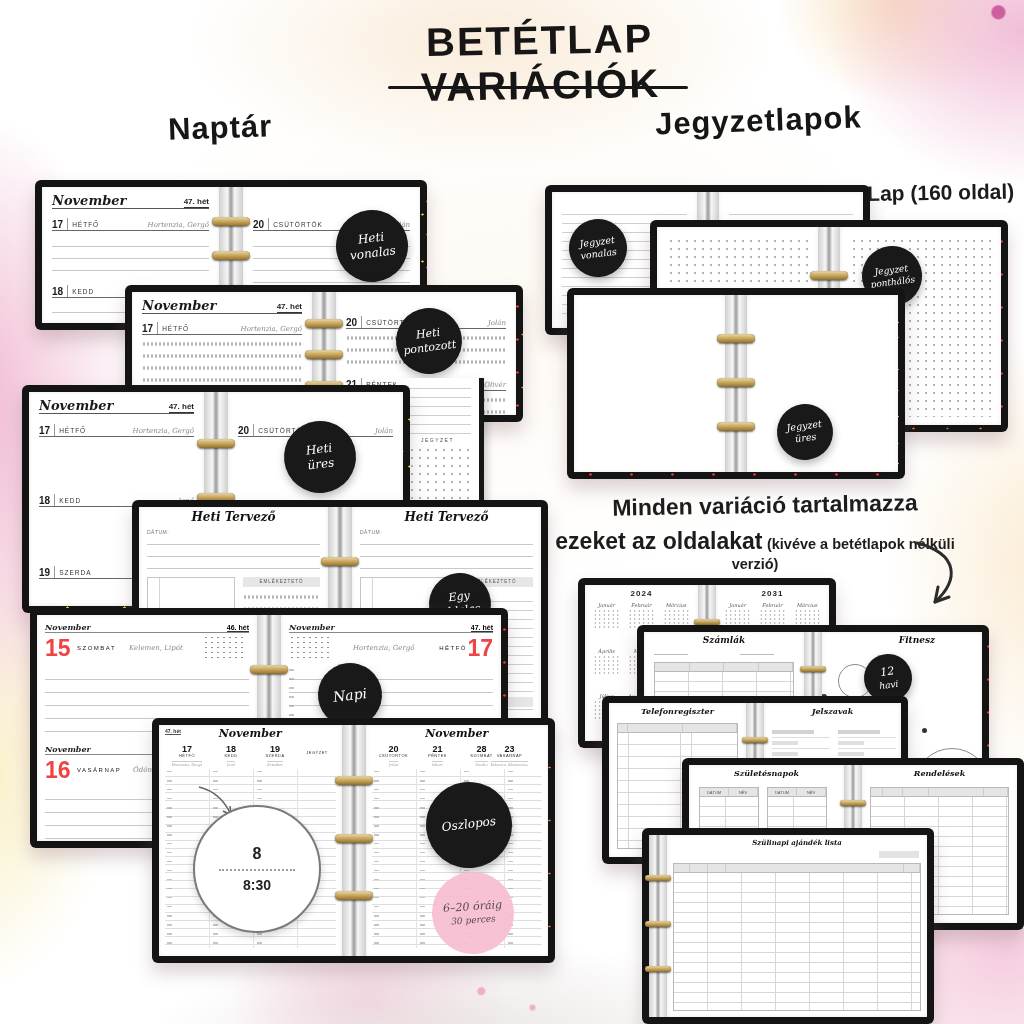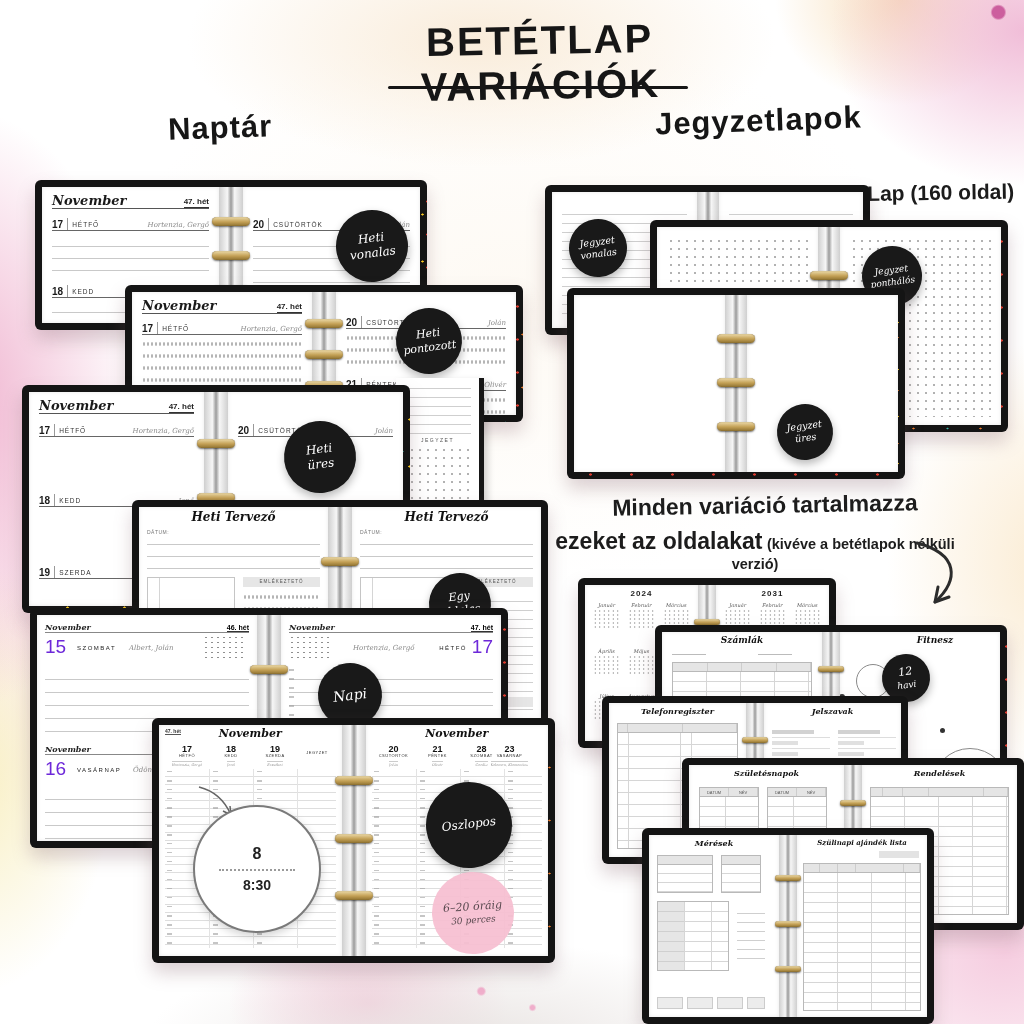--- a/index.html
+++ b/index.html
@@ -72,21 +72,21 @@
 .tdat{position:absolute;top:22px;left:8px;font-size:5px;letter-spacing:.5px;color:#777}
 .tband{position:absolute;background:#e6e6e6;text-align:center;font-size:4.5px;letter-spacing:1px;color:#555;line-height:10px;height:10px}
 .tgridbox{position:absolute;border:1px solid #c5c5c5;background:linear-gradient(to bottom,transparent calc(33% - 1px),#ccc calc(33% - 1px) 33%,transparent 33% calc(66% - 1px),#ccc calc(66% - 1px) 66%,transparent 66%)}
 .tgridbox i{position:absolute;left:11px;top:0;bottom:0;width:1px;background:#d5d5d5}
 .ticks{position:absolute;width:5px;background:repeating-linear-gradient(to bottom,#9f9f9f 0 1.5px,transparent 1.5px 9px);opacity:.6}
 
 
 .nhead{position:absolute;left:8px;right:8px;height:14px;border-bottom:1px solid #888;display:flex;justify-content:space-between;align-items:flex-end}
 .nmonth{font-size:8px;font-weight:bold;color:#222}
 .nweek{font-size:7px;font-weight:bold;border-bottom:1px solid #333}
-.bignum{font-size:19px;font-weight:normal;color:#6d28d9;line-height:1}
+.bignum{font-size:23px;font-weight:bold;color:#ef4444;line-height:1}
 .ndayname{font-size:6px;letter-spacing:1.5px;color:#222}
 .mcal{position:absolute;width:44px;height:26px;background-image:radial-gradient(#8f8f8f .5px,transparent .8px);background-size:6px 5px}
 
 
 .ohead{position:absolute;top:3px;left:6px;font-size:5px;font-weight:bold;color:#333;border-bottom:1px solid #555}
 .omonth{position:absolute;top:2px;left:0;right:0;text-align:center;font-weight:bold;font-size:11px;color:#111}
 .ocol{position:absolute;top:19px;text-align:center;display:flex;flex-direction:column;line-height:1.15;align-items:center}
 .onum{font-size:9px;font-weight:bold;color:#111}
 .oday{font-size:4px;letter-spacing:.5px;color:#333;white-space:nowrap}
 .ond{font-family:"DejaVu Serif",serif;font-style:italic;font-size:3.5px;color:#8d8d8d;border-top:1px solid #ccc;margin-top:2px;padding-top:1px;white-space:nowrap;max-width:42px;overflow:hidden}
@@ -341,21 +341,21 @@
   </div>
 
   <div class="spread" style="left:30px;top:608px;width:478px;height:240px;z-index:16">
     <div class="page">
       <div class="nhead" style="top:4px">
         <span class="nmonth script">November</span>
         <span class="nweek">46. hét</span>
       </div>
       <b class="bignum abs" style="left:8px;top:22px">15</b>
       <span class="ndayname abs" style="left:40px;top:30px">SZOMBAT</span>
-      <span class="nday abs" style="left:92px;top:29px">Albert, Jolán</span>
+      <span class="nday abs" style="left:92px;top:29px">Kelemen, Lipót</span>
       <i class="mcal" style="right:10px;top:20px"></i>
       <div class="fill ruled12" style="left:8px;right:8px;top:52px;height:72px"></div>
       <div class="nhead" style="top:126px">
         <span class="nmonth script">November</span>
       </div>
       <b class="bignum abs" style="left:8px;top:144px">16</b>
       <span class="ndayname abs" style="left:40px;top:152px">VASÁRNAP</span>
       <span class="nday abs" style="left:96px;top:151px">Ödön, Edmund</span>
       <div class="fill ruled12" style="left:8px;right:8px;top:172px;height:56px"></div>
     </div>
@@ -609,21 +609,21 @@
             <i class="mdots"></i>
           </div>
         <div class="mcell">
             <span class="mname">Szeptember</span>
             <i class="mdots"></i>
           </div>
       </div>
     </div>
   </div>
 
-  <div class="spread sm" style="left:655px;top:625px;width:352px;height:168px;z-index:12">
+  <div class="spread sm" style="left:637px;top:625px;width:352px;height:168px;z-index:12">
     <div class="page">
       <div class="ctit" style="font-size:9px">Számlák</div>
       <i class="seg" style="left:10px;top:22px;width:34px;height:1px;background:#bbb"></i>
       <i class="seg" style="left:96px;top:22px;width:34px;height:1px;background:#bbb"></i>
       <div class="tbl" style="left:10px;right:10px;top:30px;bottom:10px">
         <div class="tblh">
             <i></i>
             <i></i>
             <i></i>
             <i></i>
@@ -728,40 +728,20 @@
           <div class="frow h"></div>
           <div class="frow"></div>
           <div class="frow"></div>
           <div class="frow"></div>
           <div class="frow"></div>
       </div>
     </div>
   </div>
 
   <div class="spread sm" style="left:642px;top:828px;width:292px;height:196px;z-index:15">
-    <div class="page">
-      <div class="ctit" style="font-size:8px">Mérések</div>
-      <div class="tbl" style="left:8px;top:20px;width:56px;height:38px">
-        <div class="tblh"></div>
-          <div class="cells" style="background:repeating-linear-gradient(to bottom,transparent 0 8px,#d6d6d6 8px 9px)"></div>
-      </div>
-      <div class="tbl" style="left:72px;top:20px;width:40px;height:38px">
-        <div class="tblh"></div>
-          <div class="cells" style="background:repeating-linear-gradient(to bottom,transparent 0 8px,#d6d6d6 8px 9px)"></div>
-      </div>
-      <div class="tbl" style="left:8px;top:66px;width:72px;height:70px">
-        <div class="cells" style="background:repeating-linear-gradient(to bottom,transparent 0 9px,#d6d6d6 9px 10px),repeating-linear-gradient(90deg,transparent 0 26px,#d6d6d6 26px 27px)"></div>
-        <i class="labcol"></i>
-      </div>
-      <div class="fill linesN" style="left:88px;top:70px;width:28px;height:60px"></div>
-      <i class="gbox" style="left:8px;bottom:8px"></i>
-      <i class="gbox" style="left:38px;bottom:8px"></i>
-      <i class="gbox" style="left:68px;bottom:8px"></i>
-      <i class="gbox" style="left:98px;bottom:8px;width:18px"></i>
-    </div>
     <div class="spine">
       <span class="ring r1"></span>
       <span class="ring r2"></span>
       <span class="ring r3"></span>
     </div>
     <div class="page">
       <div class="ctit" style="font-size:7px">Szülinapi ajándék lista</div>
       <i class="seg" style="right:8px;top:16px;width:40px;height:7px"></i>
       <div class="tbl" style="left:6px;right:6px;top:28px;bottom:6px">
         <div class="tblh">

